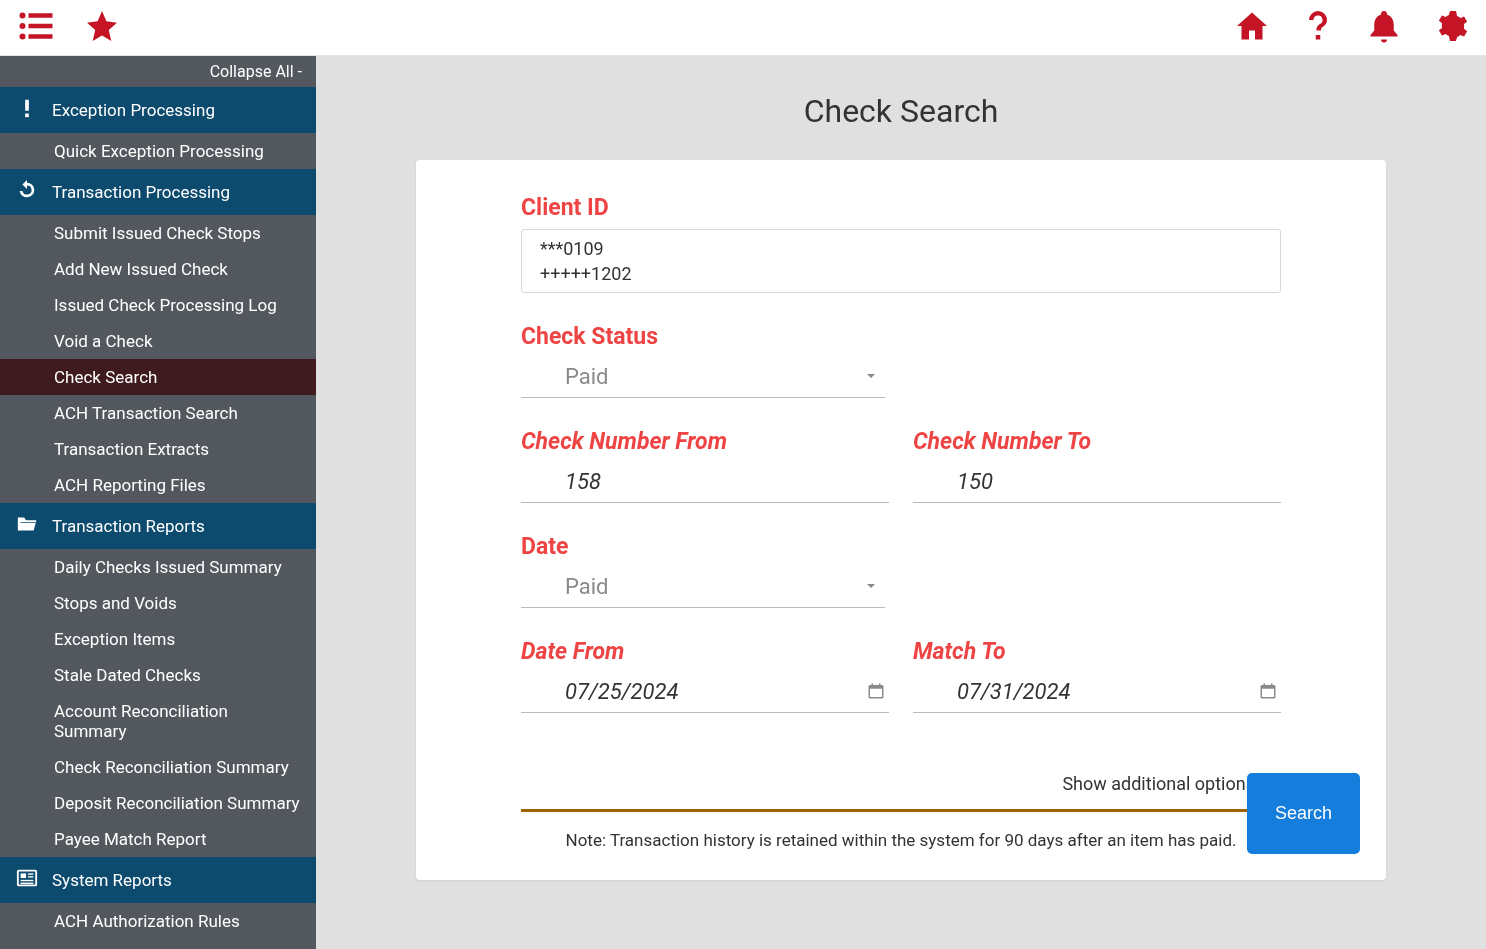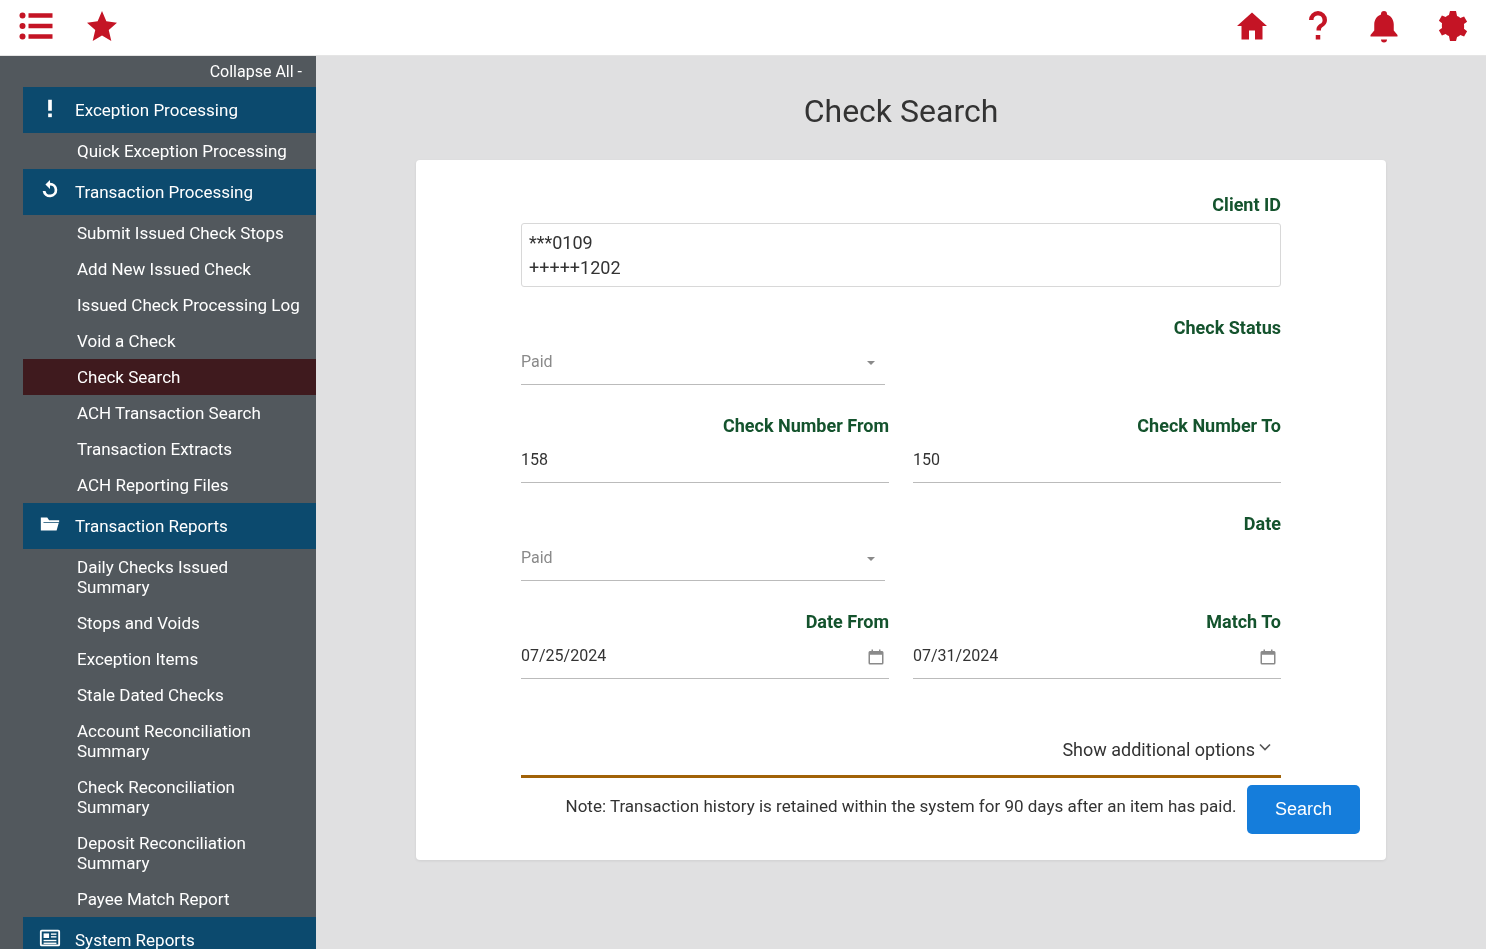--- a/index.html
+++ b/index.html
@@ -8,57 +8,57 @@
   
   .topbar { height:56px; background:#fff; display:flex; align-items:center; padding:0 18px; border-bottom:1px solid #e5e5e5; }
   .topbar .left-icons { display:flex; gap:30px; align-items:center; }
   .topbar .right-icons { margin-left:auto; display:flex; gap:30px; align-items:center; }
   .topbar svg { width:36px; height:36px; fill:#c41425; cursor:pointer; }
 
   
   .layout { display:flex; height:calc(949px - 56px); }
 
   
-  .sidebar { width:316px; background:#52585d; color:#fff; overflow-y:auto;padding-left:23px; }
+  .sidebar { width:316px; background:#52585d; color:#fff; overflow-y:auto; }
   .collapse-row { background:#52585d; text-align:right; padding:6px 14px; font-size:16px; cursor:pointer; }
   .nav-section-header { background:#0c4a6e; display:flex; align-items:center; gap:14px; padding:10px 16px; font-size:17px; cursor:pointer; }
   .nav-section-header svg { width:22px; height:22px; fill:#fff; flex-shrink:0; }
   .nav-item { padding:8px 16px 8px 54px; font-size:17px; cursor:pointer; }
   .nav-item.active { background:#3f1a1e; }
 
   
   .main { flex:1; background:#e0e0e1; overflow:auto; padding:0 30px 30px; }
   .page-title { text-align:center; font-size:32px; color:#333; font-weight:400; padding:36px 0 30px; }
   .card { background:#fff; border-radius:4px; box-shadow:0 1px 3px rgba(0,0,0,0.08); max-width:970px; margin:0 auto; padding:34px 60px 30px; min-height:700px; position:relative; }
   .form-inner { max-width:760px; margin:0 auto; }
 
-  .field-label { font-size:18px; font-weight:700; color:#14532d; margin-bottom:8px;text-align:right; }
+  .field-label { font-size:23px; font-weight:700; color:#ef4444; margin-bottom:8px; }
   .field-group { margin-bottom:30px; }
-  .client-id-box { border:1px solid #d8d8d8; border-radius:3px; padding:6px 7px; }
+  .client-id-box { border:1px solid #d8d8d8; border-radius:3px; padding:6px 18px; }
   .client-id-box .cid { font-size:18px; color:#333; padding:2px 0; }
 
-  .row2 { display:flex; gap:24px; }
+  .row2 { display:flex; gap:24px;font-style:italic; }
   .row2 .field-group { flex:1; }
 
   .underline-field { position:relative; border-bottom:1px solid #bbb; padding:6px 0 8px; }
   .underline-field.wid { width:364px; }
-  .underline-field .value { font-size:16px; color:#333; min-height:24px; }
+  .underline-field .value { font-size:22px; color:#333; min-height:24px;margin-left:44px; }
   .underline-field .placeholder { color:#8a8a8a; }
   .chevron-down { position:absolute; right:6px; top:50%; transform:translateY(-50%); }
   .chevron-down svg { width:16px; height:16px; fill:#8a8a8a; }
   .calendar-icon { position:absolute; right:4px; top:50%; transform:translateY(-50%); }
   .calendar-icon svg { width:18px; height:18px; fill:#8a8a8a; }
 
   .options-row { display:flex; align-items:center; justify-content:flex-end; border-bottom:3px solid #a16207; padding:14px 6px 14px 14px; margin-top:14px; cursor:pointer; }
   .options-row .opt-label { font-size:18px; color:#333; }
   .options-row svg { width:20px; height:20px; fill:#555; }
 
   .note { text-align:center; font-size:17px; color:#333; margin-top:18px; }
 
-  .search-btn { position:absolute; right:26px; bottom:26px; background:#157ddb; color:#fff; border:none; padding:14px 28px; font-size:18px; border-radius:5px; cursor:pointer; }
+  .search-btn { position:absolute; right:26px; bottom:26px; background:#157ddb; color:#fff; border:none; padding:30px 28px; font-size:18px; border-radius:5px; cursor:pointer; }
 </style>
 </head>
 <body>
 
 <div class="topbar">
   <div class="left-icons">
     <span>
       <svg viewBox="0 0 24 24">
           <circle cx="3" cy="5" r="2"></circle>
           <rect x="7" y="3.5" width="16" height="3"></rect>

